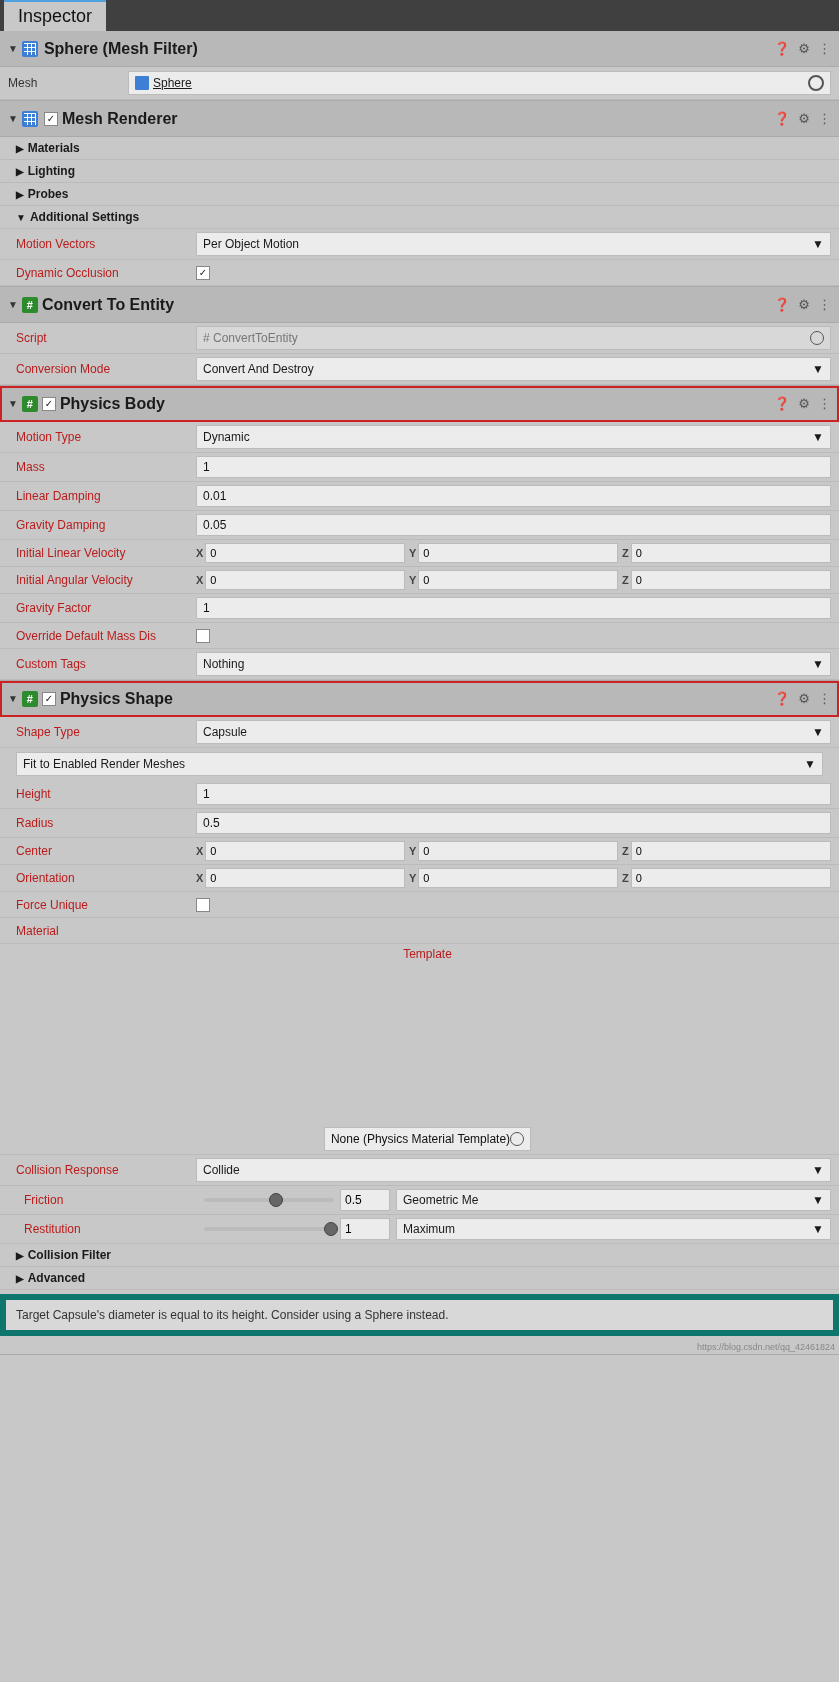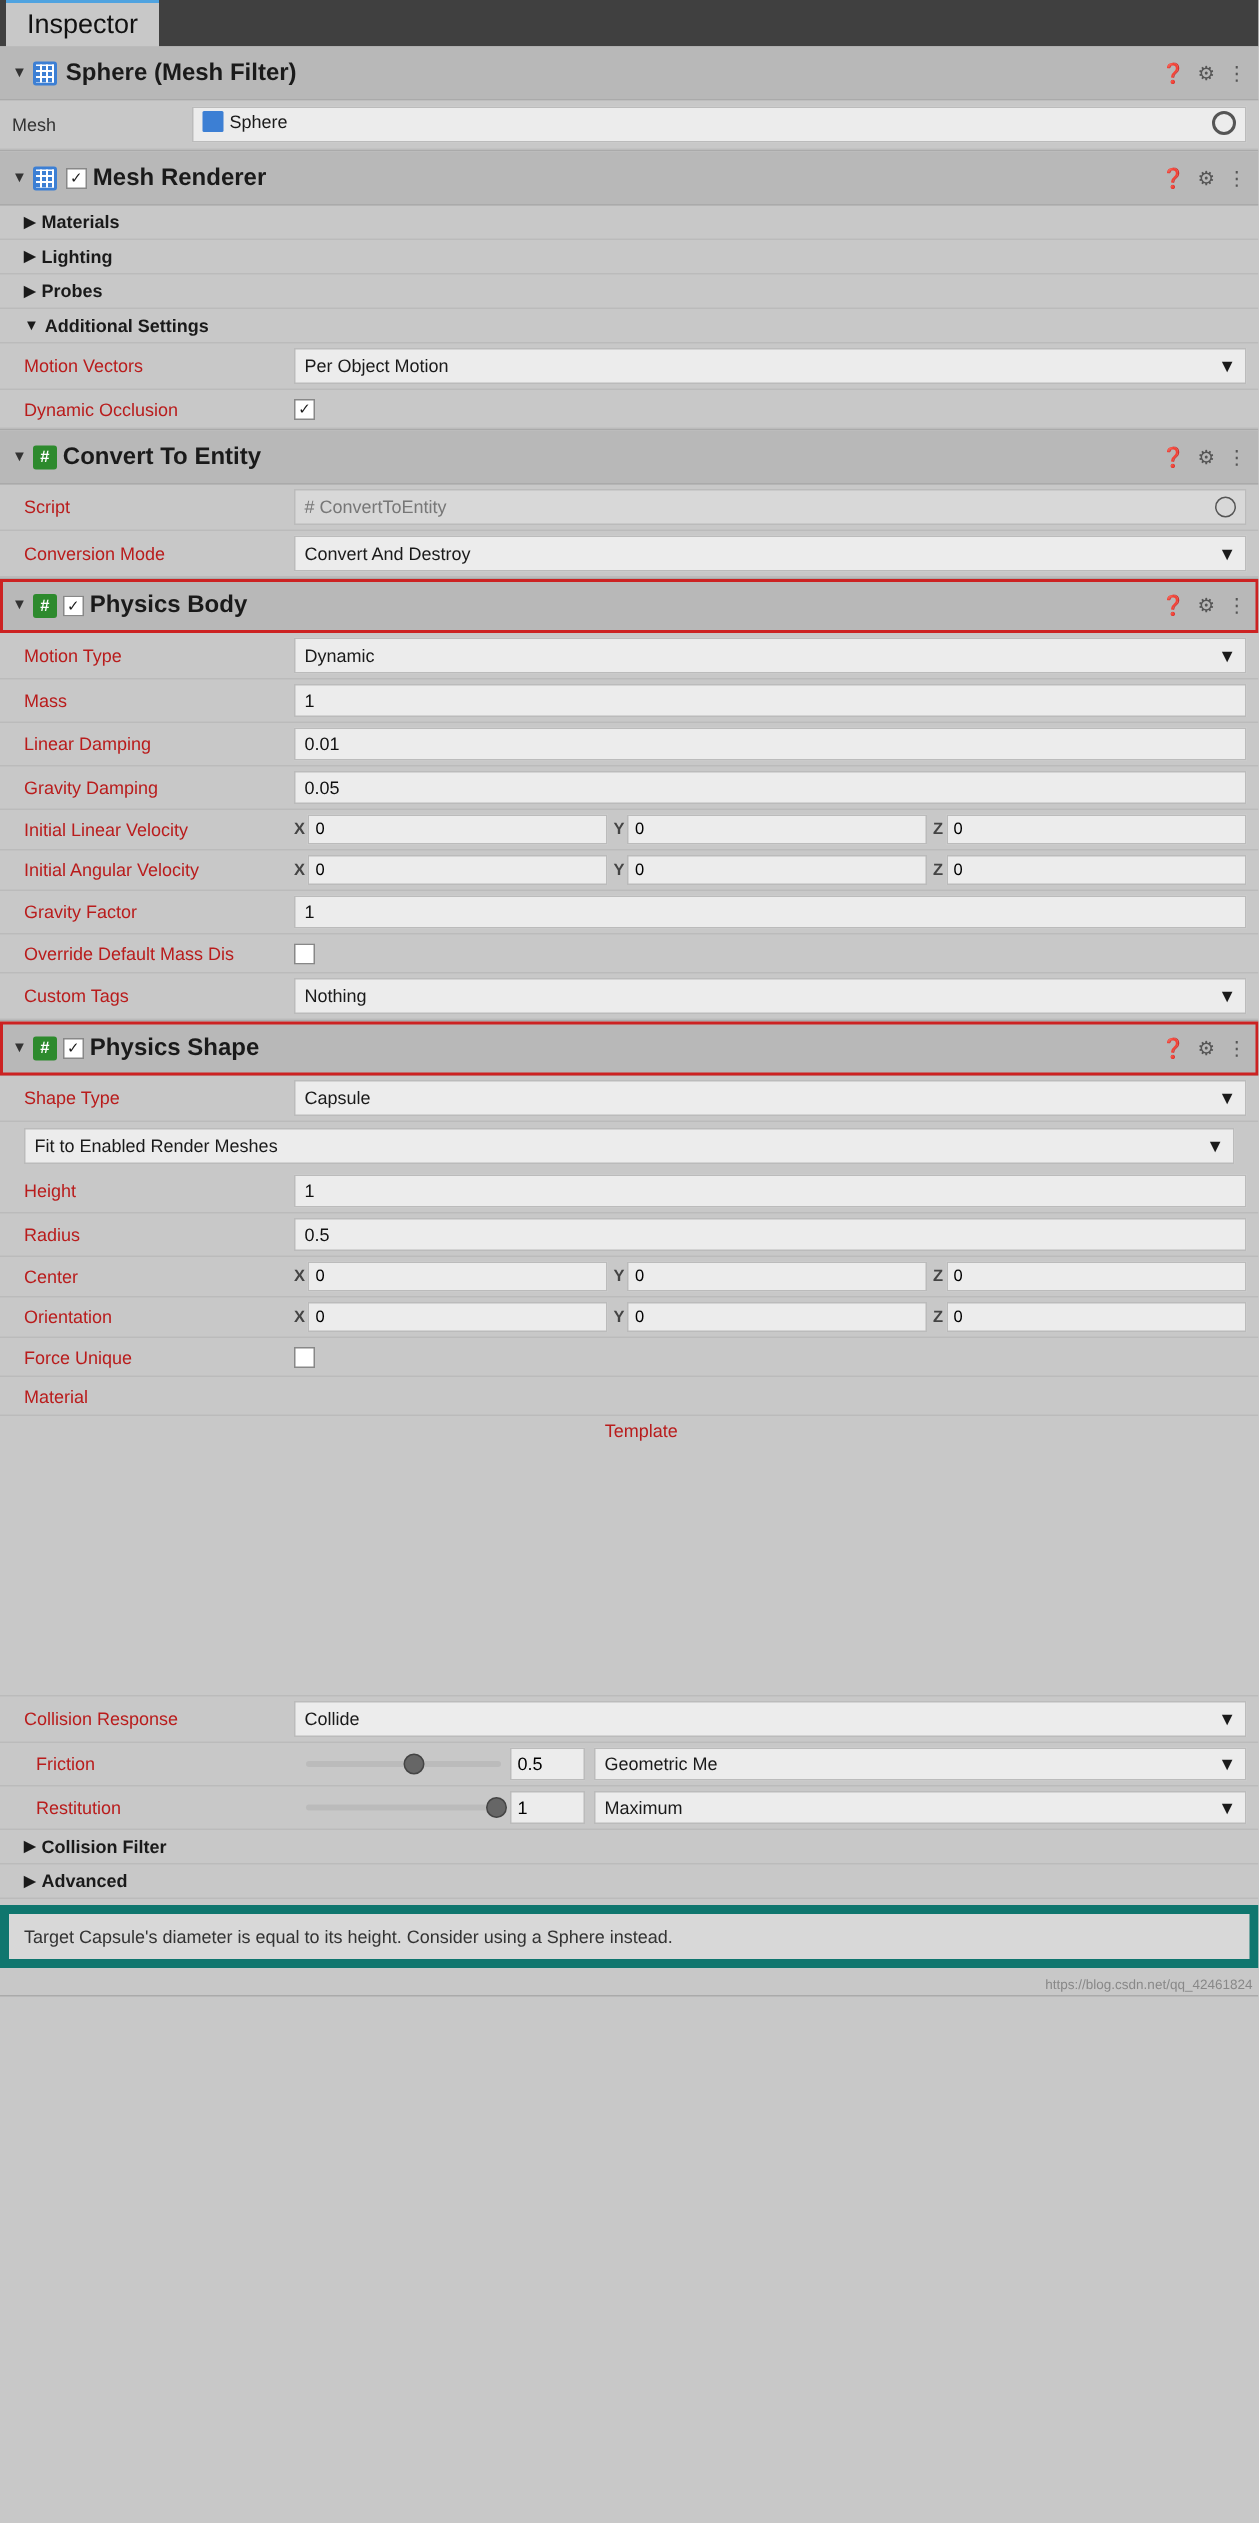--- a/index.html
+++ b/index.html
@@ -185,23 +185,24 @@
       flex: 0 0 120px;
       font-size: 12px;
       color: #333;
     }
     .mesh-value {
       flex: 1;
       background: #ececec;
       border: 1px solid #bbb;
       padding: 2px 6px;
       display: flex;
-      align-items: flex-start;
+      align-items: center;
       height: 24px;
       justify-content: space-between;
+      text-decoration: underline;
     }
     .mesh-icon {
       display: inline-block;
       width: 14px;
       height: 14px;
       background: #3c7fd4;
       border-radius: 1px;
       margin-right: 4px;
     }
     .circle-icon {
@@ -634,20 +635,26 @@
     </div>
   </div>
 
   <div class="prop-row" style="padding-left:16px;font-weight:normal;color:#444;">
     <div class="prop-label">Material</div>
     <div class="prop-value"></div>
   </div>
 
   <div class="prop-row" style="padding-left:24px;flex-direction:column;">
     <div class="prop-label">Template</div>
+    <div class="prop-value">
+      <div class="template-field">
+        <span>None (Physics Material Template)</span>
+        <span class="circle-icon" style="width:14px;height:14px;border-width:1px;flex-shrink:0;"></span>
+      </div>
+    </div>
   </div>
 
   <div class="prop-row" style="">
     <div class="prop-label">Collision Response</div>
     <div class="prop-value">
       <div class="full-dropdown">
         <span>Collide</span>
         <span class="arrow">▼</span>
       </div>
     </div>

